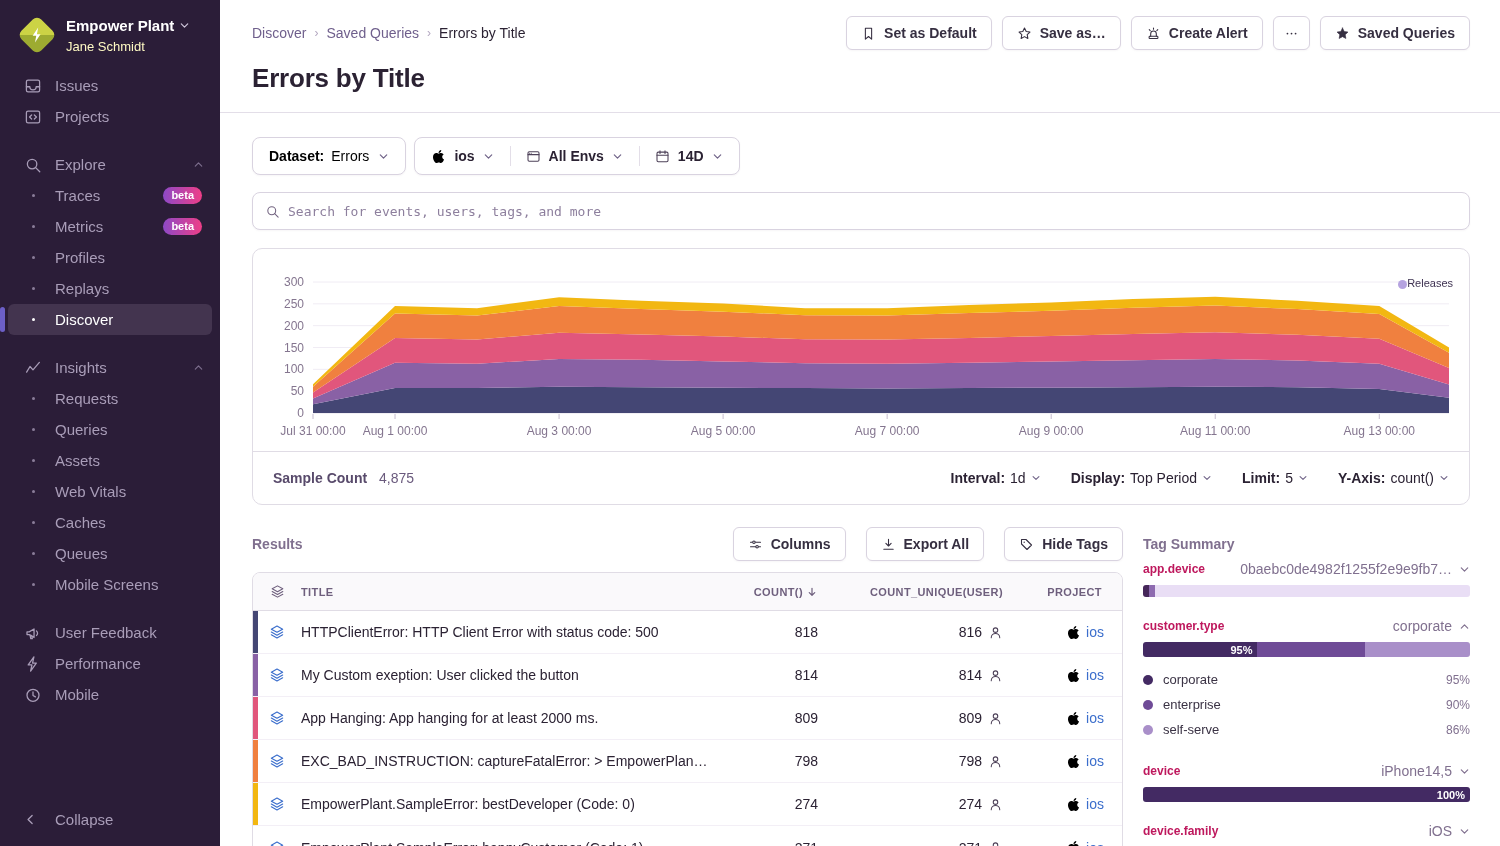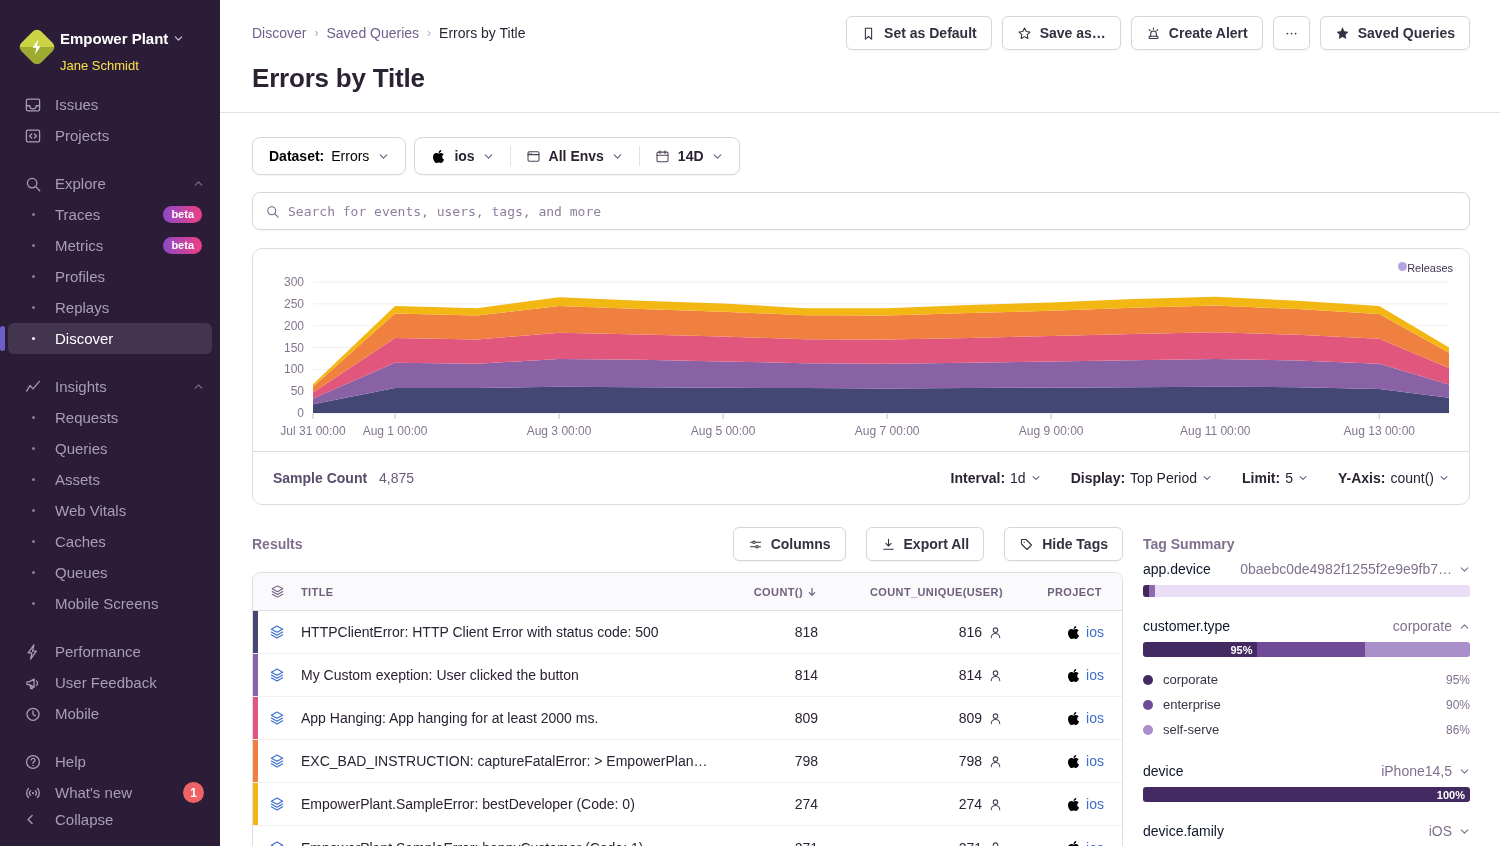--- a/index.html
+++ b/index.html
@@ -4,27 +4,27 @@
 <style>
   * { margin:0; padding:0; box-sizing:border-box; }
   html,body { width:1500px; height:846px; overflow:hidden; background:#fff;
     font-family:"Liberation Sans","DejaVu Sans",sans-serif; color:#2b2233; }
   .icon{display:inline-flex;flex:none}
   .icon svg{width:100%;height:100%;display:block;stroke:currentColor;fill:none;stroke-width:1.7;stroke-linecap:round;stroke-linejoin:round}
   .icon.filled svg{fill:currentColor;stroke-width:1}
 
   
   .sidebar{position:fixed;left:0;top:0;bottom:0;width:220px;background:#2b1d38;z-index:5}
-  .org{display:flex;align-items:flex-start;gap:4px;padding:28px 14px 0 18px;cursor:pointer}
+  .org{display:flex;align-items:center;gap:10px;padding:15px 14px 0 18px;cursor:pointer}
   .logo{position:relative;width:38px;height:38px;flex:none}
   .logo-diamond{position:absolute;inset:5px;transform:rotate(45deg);border-radius:6px;background:linear-gradient(135deg,#ccd345 0 50%,#9dab31 50% 100%)}
   .logo-bolt{position:absolute;inset:9px}
   .org-name{color:#fff;font-weight:700;font-size:15px;display:flex;align-items:center;gap:5px;padding-top:2px}
   .org-name .icon{width:11px;height:11px;color:#cfc6da}
-  .org-user{color:#fde047;font-size:13px;margin-top:11px}
+  .org-user{color:#fef9c3;font-size:13px;margin-top:5px}
   .nav{margin-top:16px}
   .nav-item{height:31px;display:flex;align-items:center;margin:0 8px;padding:0 8px 0 16px;border-radius:6px;
     color:#a99db8;font-size:15px;cursor:pointer;position:relative;white-space:nowrap}
   .nav-item .nicon{width:18px;height:18px;margin-right:13px;color:#a render99db8}
   .nav-item .nicon{width:18px;height:18px;margin-right:13px}
   .nav-item .bullet{width:18px;margin-right:13px;display:flex;justify-content:center}
   .nav-item .bullet i{width:3px;height:3px;border-radius:50%;background:#8a7d99}
   .nav-item.active{background:#43344f;color:#fff}
   .nav-item.active .bullet i{background:#fff}
   .nav-item.active::before{content:"";position:absolute;left:-8px;top:3px;width:5px;height:25px;border-radius:3px;background:#6c5fc7}
@@ -65,21 +65,21 @@
   .apple-sm{width:14px;height:16px;color:#000}
 
   .searchbar{margin-top:17px;height:38px;border:1px solid #d9d3e0;border-radius:8px;background:#fff;display:flex;align-items:center;
     padding:0 12px;gap:8px;box-shadow:0 1px 2px rgba(43,34,51,.04)}
   .searchbar .icon{width:15px;height:15px;color:#71627f}
   .searchbar input{border:none;outline:none;flex:1;font-family:"DejaVu Sans Mono","Liberation Mono",monospace;font-size:13px;color:#2b2233}
   .searchbar input::placeholder{color:#8d7f9d}
 
   .chart-panel{margin-top:18px;border:1px solid #e0dce5;border-radius:10px;background:#fff}
   .chart-body{position:relative;padding:6px 8px 0}
-  .legend{position:absolute;top:13px;right:16px;display:flex;align-items:flex-start;gap:0;font-size:11px;color:#3f3352}
+  .legend{position:absolute;top:28px;right:16px;display:flex;align-items:flex-end;gap:0;font-size:11px;color:#3f3352}
   .legend i{width:9px;height:9px;border-radius:50%;background:#b5a3e0;display:inline-block}
   .ax{font-size:12px;fill:#84758f;font-family:"Liberation Sans",sans-serif}
   .chart-footer{border-top:1px solid #e0dce5;height:53px;display:flex;align-items:center;justify-content:space-between;padding:0 20px}
   .sample{font-size:14px;color:#6a5a7d}
   .sample b{font-weight:700;color:#584a6b;margin-right:8px}
   .cf-right{display:flex;gap:30px;align-items:center}
   .cf-item{display:flex;align-items:center;gap:5px;font-size:14px;cursor:pointer}
   .cf-item b{font-weight:700}
   .cf-item .chev{width:10px;height:10px;color:#6f6287}
 
@@ -103,21 +103,21 @@
   .c-icon .icon{width:16px;height:16px;color:#3b6ecc}
   .c-title{font-size:14px;color:#2b2233;white-space:nowrap;overflow:hidden;text-overflow:ellipsis;padding-right:16px}
   .c-count{font-size:14px;justify-self:end;padding-right:14px}
   .c-unique{font-size:14px;justify-self:end;padding-right:14px;display:flex;align-items:center;gap:6px}
   .c-unique .icon{width:15px;height:15px;color:#4d4158}
   .c-project{justify-self:end;padding-right:18px;display:flex;align-items:center;gap:6px}
   .c-project .plink{font-size:14px;color:#3b6ecc;text-decoration:none;cursor:pointer}
 
   .tag-block{margin-bottom:21px}
   .tag-head{display:flex;align-items:center;justify-content:space-between}
-  .tag-key{font-size:14px;font-weight:400;color:#0f172a}
+  .tag-key{font-size:12px;font-weight:700;color:#be185d}
   .tag-val{display:flex;align-items:center;gap:7px;font-size:14px;color:#80708f;cursor:pointer;min-width:0}
   .tag-val span{white-space:nowrap;overflow:hidden;text-overflow:ellipsis}
   .tag-val .chev{width:11px;height:11px;flex:none}
   .tag-bar{margin-top:8px;height:15px;border-radius:3px;overflow:hidden;display:flex}
   .tag-bar.thin{height:12px}
   .seg{position:relative;height:100%}
   .seg-label{position:absolute;right:5px;top:50%;transform:translateY(-50%);color:#fff;font-size:11px;font-weight:600}
   .tag-list{margin-top:10px}
   .tag-li{height:25px;display:flex;align-items:center;font-size:13px;color:#3a3244}
   .tag-li i{width:10px;height:10px;border-radius:50%;margin-right:10px;flex:none}
@@ -269,65 +269,43 @@
           <span class="bullet">
             <i></i>
           </span>
           <span>Mobile Screens</span>
         </div>
       </div>
       <div class="nav-group">
         <div class="nav-item">
           <span class="icon nicon">
             <svg viewBox="0 0 24 24">
-              <path d="M13.2 2.5L5.6 13.2h5l-1.8 8.3 7.6-10.7h-5l1.8-8.3z"></path>
-            </svg>
-          </span>
-          <span>Performance</span>
-        </div>
-        <div class="nav-item">
-          <span class="icon nicon">
-            <svg viewBox="0 0 24 24">
               <path d="M4 10.5v3.6h2.8l6.6 3.9V6.6l-6.6 3.9H4z"></path>
               <path d="M16.6 9.3a3.8 3.8 0 0 1 0 6"></path>
               <path d="M8 14.6l1 4.9h2.1l-.8-4.4"></path>
             </svg>
           </span>
           <span>User Feedback</span>
+        </div>
+        <div class="nav-item">
+          <span class="icon nicon">
+            <svg viewBox="0 0 24 24">
+              <path d="M13.2 2.5L5.6 13.2h5l-1.8 8.3 7.6-10.7h-5l1.8-8.3z"></path>
+            </svg>
+          </span>
+          <span>Performance</span>
         </div>
         <div class="nav-item">
           <span class="icon nicon">
             <svg viewBox="0 0 24 24">
               <circle cx="12" cy="12.4" r="8"></circle>
               <path d="M12 8v4.6l3.2 1.9"></path>
             </svg>
           </span>
           <span>Mobile</span>
-        </div>
-      </div>
-      <div class="nav-group">
-        <div class="nav-item">
-          <span class="icon nicon">
-            <svg viewBox="0 0 24 24">
-              <circle cx="12" cy="12" r="8.6"></circle>
-              <path d="M9.6 9.3a2.5 2.5 0 1 1 3.5 2.6c-.8.4-1.1 1-1.1 1.8"></path>
-              <circle cx="12" cy="16.8" r="1" fill="currentColor" stroke="none"></circle>
-            </svg>
-          </span>
-          <span>Help</span>
-        </div>
-        <div class="nav-item">
-          <span class="icon nicon">
-            <svg viewBox="0 0 24 24">
-              <circle cx="12" cy="12" r="1.5" fill="currentColor" stroke="none"></circle>
-              <path d="M8.8 8.8a4.6 4.6 0 0 0 0 6.4M15.2 8.8a4.6 4.6 0 0 1 0 6.4M6 6a8.6 8.6 0 0 0 0 12M18 6a8.6 8.6 0 0 1 0 12"></path>
-            </svg>
-          </span>
-          <span>What's new</span>
-          <span class="badge-count">1</span>
         </div>
       </div>
     </nav>
   <div class="collapse-row">
     <div class="nav-item">
       <span class="icon nicon" style="width:13px;height:13px;margin-right:18px">
           <svg viewBox="0 0 24 24" style="stroke-width:2.4">
             <path d="M15 4.5L7.5 12l7.5 7.5"></path>
           </svg>
         </span>

